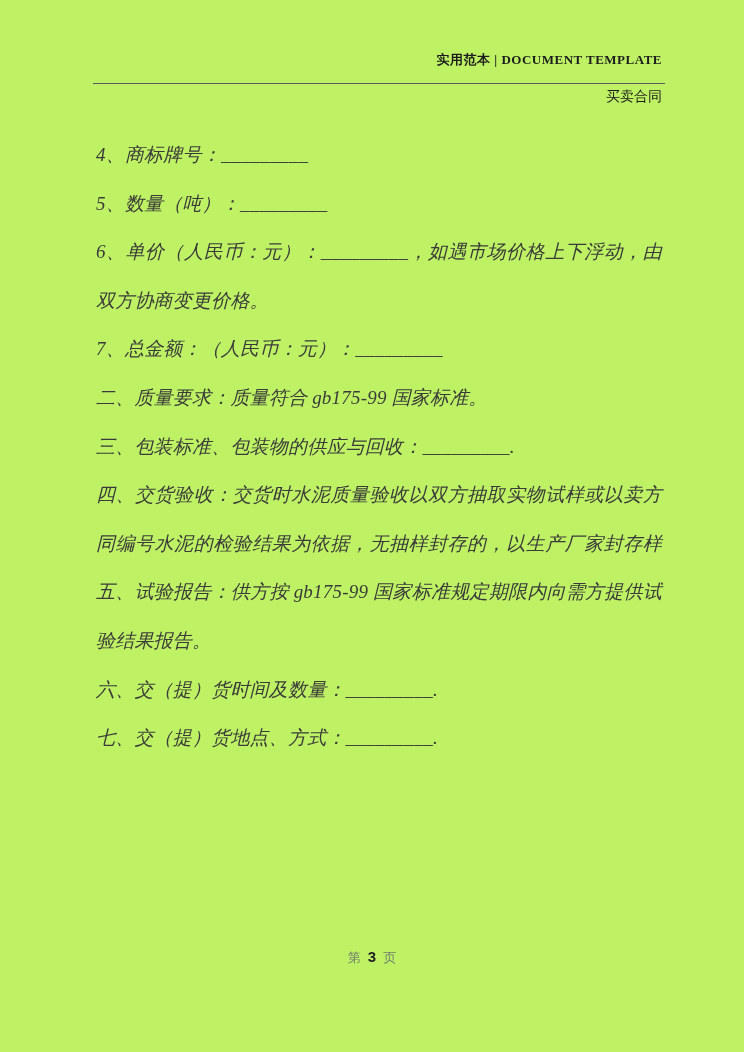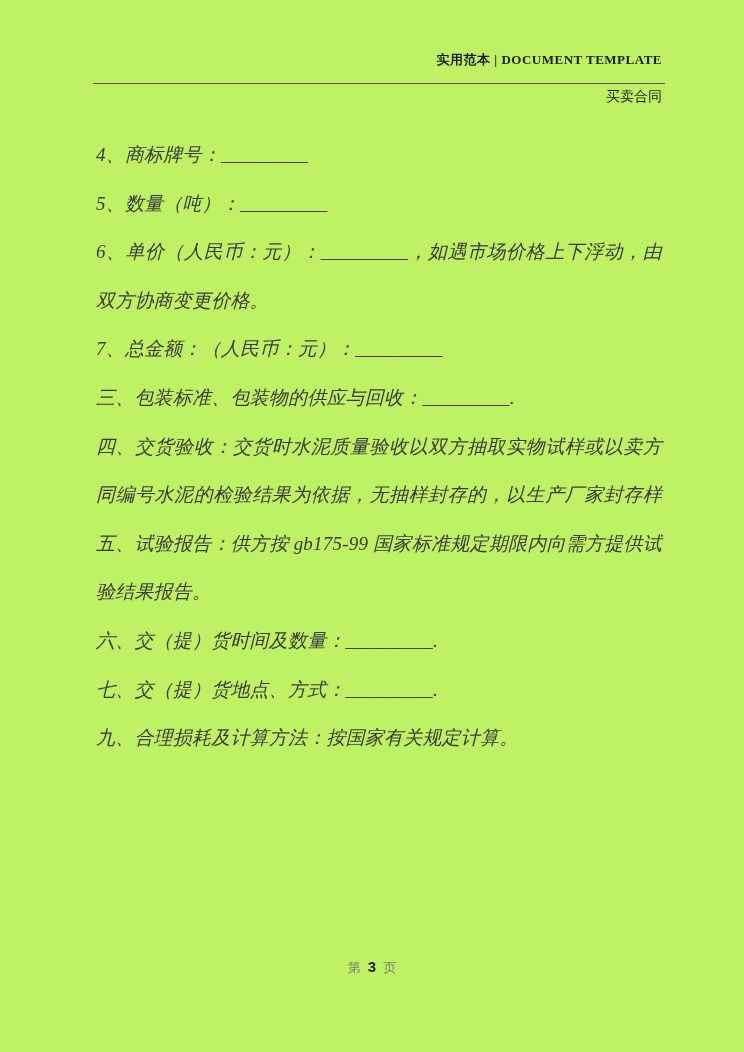--- a/index.html
+++ b/index.html
@@ -71,21 +71,21 @@
     text-align: justify;
     text-align-last: justify;
   }
   .footer {
     position: absolute;
     top: 950px;
     left: 0;
     width: 744px;
     text-align: center;
     font-size: 13px;
-    line-height: 34px;
+    line-height: 14px;
   }
   .footer .num {
     font-size: 15px;
     font-weight: bold;
     color: #222222;
     margin: 0 7px;
     font-family: "Liberation Sans", "DejaVu Sans", sans-serif;
   }
 </style>
 </head>
@@ -95,26 +95,26 @@
   <div class="content">
     <div class="brand">实用范本 | DOCUMENT TEMPLATE</div>
     <div class="rule"></div>
     <div class="doc-title">买卖合同</div>
     <div class="doc-body">
         <div class="line">4、商标牌号：_________</div>
         <div class="line">5、数量（吨）：_________</div>
         <div class="line fill">6、单价（人民币：元）：_________，如遇市场价格上下浮动，由</div>
         <div class="line">双方协商变更价格。</div>
         <div class="line">7、总金额：（人民币：元）：_________</div>
+        <div class="line">二、质量要求：质量符合 gb175-99 国家标准。</div>
         <div class="line">三、包装标准、包装物的供应与回收：_________.</div>
         <div class="line fill">四、交货验收：交货时水泥质量验收以双方抽取实物试样或以卖方</div>
         <div class="line fill">同编号水泥的检验结果为依据，无抽样封存的，以生产厂家封存样</div>
         <div class="line fill">五、试验报告：供方按 gb175-99 国家标准规定期限内向需方提供试</div>
         <div class="line">验结果报告。</div>
         <div class="line">六、交（提）货时间及数量：_________.</div>
         <div class="line">七、交（提）货地点、方式：_________.</div>
-        <div class="line">九、合理损耗及计算方法：按国家有关规定计算。</div>
       </div>
   </div>
   <div class="footer">
     <span style="color: rgb(111, 125, 111);">第</span><span class="num">3</span><span style="color: rgb(111, 125, 111);">页</span>
   </div>
 </div>
 
 </body></html>

